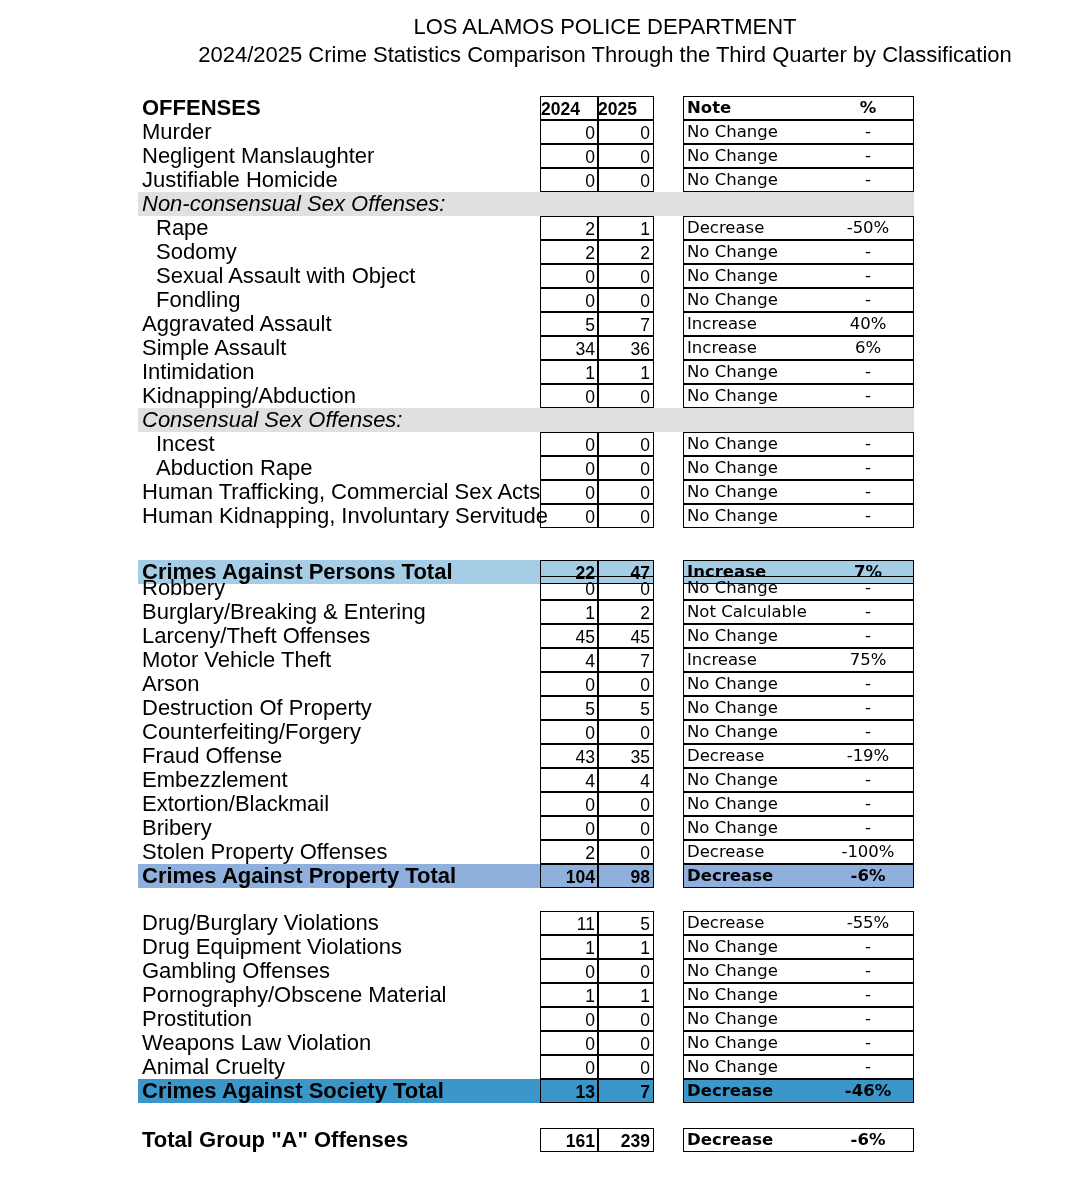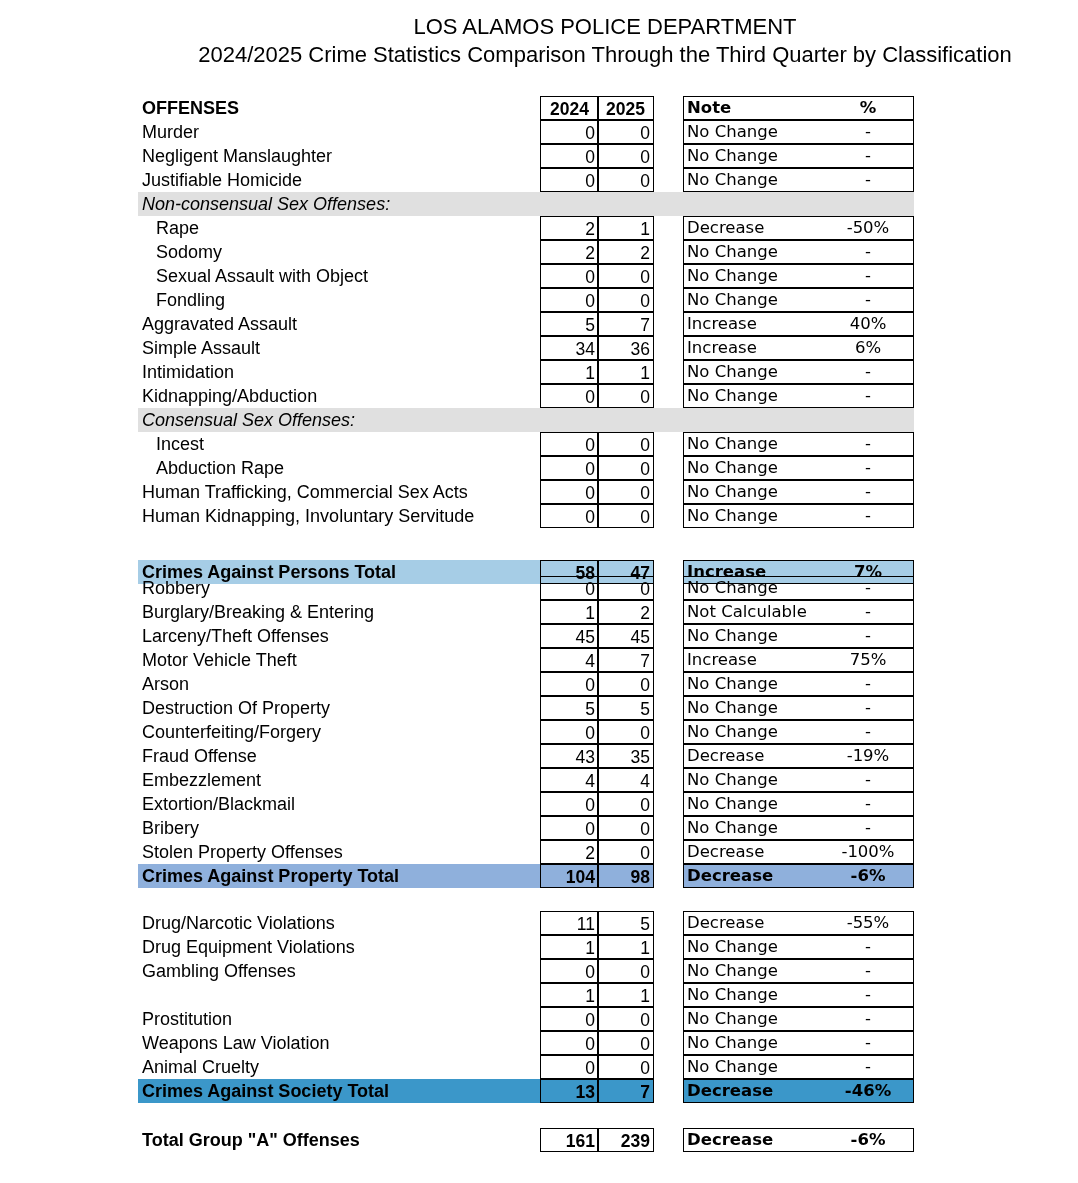--- a/index.html
+++ b/index.html
@@ -4,34 +4,34 @@
 <style>
   html, body { margin:0; padding:0; background:#ffffff; }
   body { width:1078px; height:1183px; position:relative; overflow:hidden;
          font-family:"Liberation Sans", sans-serif; color:#000; }
   .title { position:absolute; left:0; width:1210px; text-align:center; font-size:22px; line-height:26px; }
   .t1 { top:14px; }
   .t2 { top:42px; }
 
   .row { position:absolute; left:138px; height:24px; width:776px; }
   .band { position:absolute; top:0; height:24px; }
-  .lbl { position:absolute; left:4px; top:0; height:24px; line-height:24px; font-size:18px; white-space:nowrap; }
+  .lbl { position:absolute; left:4px; top:0; height:24px; line-height:24px; font-size:22px; white-space:nowrap; }
   .lbl.indent { left:18px; }
   .lbl.ital { font-style:italic; }
   .lbl.bold { font-weight:bold; }
   .num { position:absolute; top:0; height:24px; line-height:25px; font-size:17.5px; text-align:right;
          box-sizing:border-box; border:1.5px solid #000; padding-right:3px; background:transparent; }
   .n1 { left:402px; width:59px; }
   .n2 { left:459px; width:57px; }
   .note { position:absolute; left:545px; width:231px; top:0; height:24px; box-sizing:border-box;
           border:1.5px solid #000; font-family:"DejaVu Sans", sans-serif; font-size:16.5px; line-height:22px; }
   .note .nt { position:absolute; left:3px; top:0; }
   .note .pc { position:absolute; right:10px; top:0; width:70px; text-align:center; }
   .bold { font-weight:bold; }
-  .hdr .num { font-weight:bold; text-align:center; padding-right:0; }
+  .hdr .num { font-weight:bold; text-align:left; padding-right:0; }
   .gray { background:#e0e0e0; }
   .persons { background:#a6cde6; }
   .property { background:#8fb0dc; }
   .society { background:#3b97c9; }
 </style>
 </head>
 <body>
 
 <div class="title t1">LOS ALAMOS POLICE DEPARTMENT</div>
 <div class="title t2">2024/2025 Crime Statistics Comparison Through the Third Quarter by Classification</div>
@@ -186,21 +186,21 @@
       <div class="num n2">0</div>
       <div class="note">
         <span class="nt">No Change</span>
         <span class="pc">-</span>
       </div>
     </div>
     <div class="row" style="top: 544px; margin-top: 16px;">
       <div class="band persons" style="left: 0px; width: 516px;"></div>
       <div class="band persons" style="left: 545px; width: 231px;"></div>
       <div class="lbl bold">Crimes Against Persons Total</div>
-      <div class="num n1 bold">58</div>
+      <div class="num n1 bold">22</div>
       <div class="num n2 bold">47</div>
       <div class="note bold">
         <span class="nt">Increase</span>
         <span class="pc">7%</span>
       </div>
     </div>
     <div class="row" style="top: 576px;">
       <div class="lbl">Robbery</div>
       <div class="num n1">0</div>
       <div class="num n2">0</div>
@@ -313,21 +313,21 @@
       <div class="band property" style="left: 545px; width: 231px;"></div>
       <div class="lbl bold">Crimes Against Property Total</div>
       <div class="num n1 bold">104</div>
       <div class="num n2 bold">98</div>
       <div class="note bold">
         <span class="nt">Decrease</span>
         <span class="pc">-6%</span>
       </div>
     </div>
     <div class="row" style="top: 911px;">
-      <div class="lbl">Drug/Narcotic Violations</div>
+      <div class="lbl">Drug/Burglary Violations</div>
       <div class="num n1">11</div>
       <div class="num n2">5</div>
       <div class="note">
         <span class="nt">Decrease</span>
         <span class="pc">-55%</span>
       </div>
     </div>
     <div class="row" style="top: 935px;">
       <div class="lbl">Drug Equipment Violations</div>
       <div class="num n1">1</div>
@@ -340,20 +340,21 @@
     <div class="row" style="top: 959px;">
       <div class="lbl">Gambling Offenses</div>
       <div class="num n1">0</div>
       <div class="num n2">0</div>
       <div class="note">
         <span class="nt">No Change</span>
         <span class="pc">-</span>
       </div>
     </div>
     <div class="row" style="top: 983px;">
+      <div class="lbl">Pornography/Obscene Material</div>
       <div class="num n1">1</div>
       <div class="num n2">1</div>
       <div class="note">
         <span class="nt">No Change</span>
         <span class="pc">-</span>
       </div>
     </div>
     <div class="row" style="top: 1007px;">
       <div class="lbl">Prostitution</div>
       <div class="num n1">0</div>

